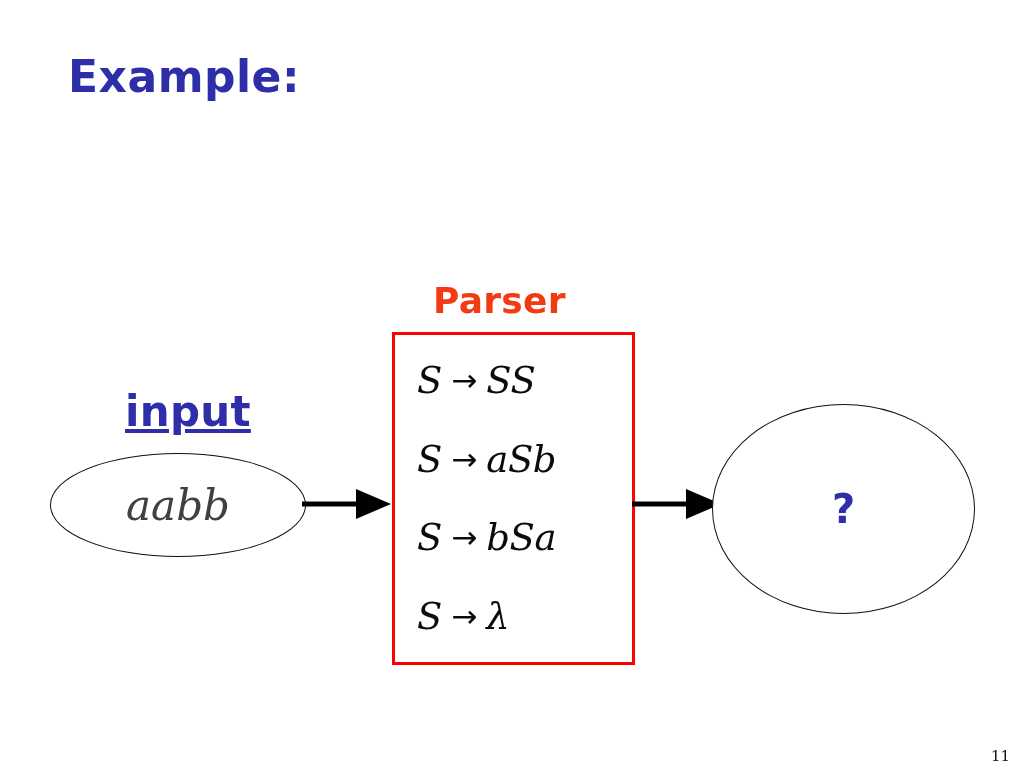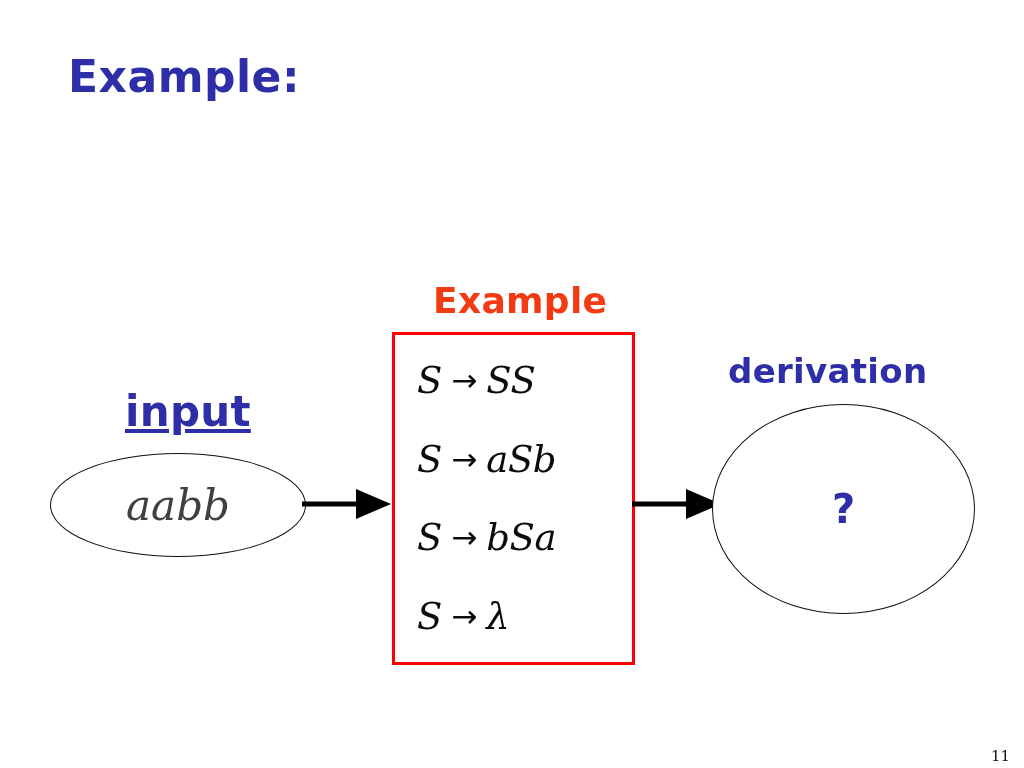--- a/index.html
+++ b/index.html
@@ -208,21 +208,21 @@
 
   <svg class="connector" id="arrow-input-to-parser" viewBox="0 0 94 34">
     <defs>
       <marker id="head1" markerWidth="7" markerHeight="7" refX="5.6" refY="3" orient="auto" markerUnits="strokeWidth">
         <path d="M0,0 L7,3 L0,6 z" fill="#000000"></path>
       </marker>
     </defs>
     <line x1="0" y1="17" x2="82" y2="17" stroke="#000000" stroke-width="5" marker-end="url(#head1)"></line>
   </svg>
 
-  <div class="hand-label" id="parser-label">Example</div>
+  <div class="hand-label" id="parser-label">Parser</div>
 
   <div id="parser-box">
     <div class="rules-list">
 
       <div class="rule">
         <span class="lhs">S</span>
         <span class="arrow">→</span>
         <span class="rhs">SS</span>
       </div>
 
@@ -249,21 +249,20 @@
 
   <svg class="connector" id="arrow-parser-to-derivation" viewBox="0 0 94 34">
     <defs>
       <marker id="head2" markerWidth="7" markerHeight="7" refX="5.6" refY="3" orient="auto" markerUnits="strokeWidth">
         <path d="M0,0 L7,3 L0,6 z" fill="#000000"></path>
       </marker>
     </defs>
     <line x1="0" y1="17" x2="82" y2="17" stroke="#000000" stroke-width="5" marker-end="url(#head2)"></line>
   </svg>
 
-  <div class="hand-label" id="derivation-label">derivation</div>
 
   <div class="ellipse" id="derivation-ellipse">
     <div class="ellipse-text" id="derivation-value">?</div>
   </div>
 
   <div id="page-number">11</div>
 
 </div>
 
 </body></html>

